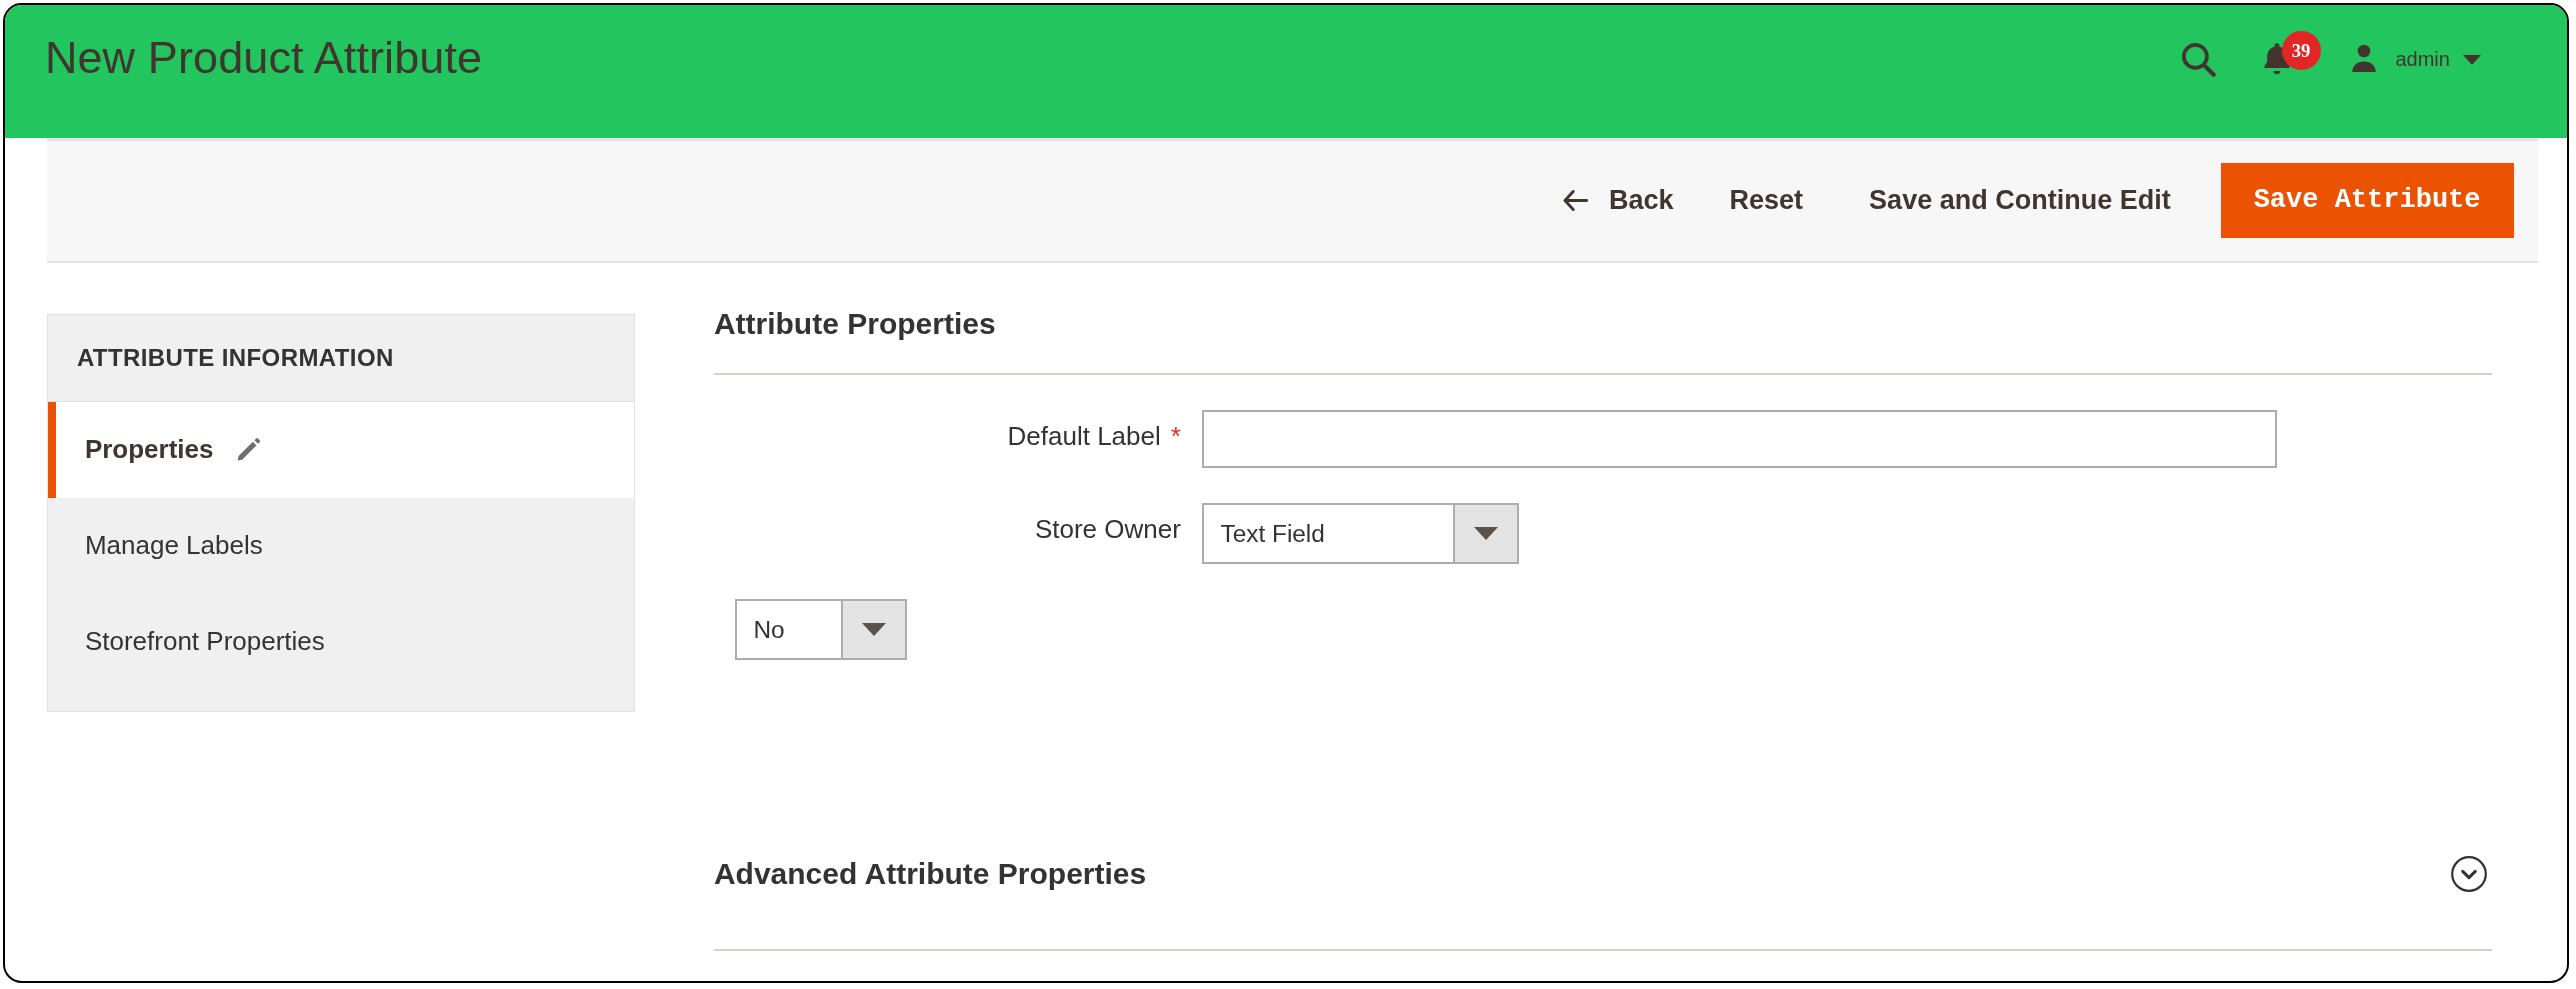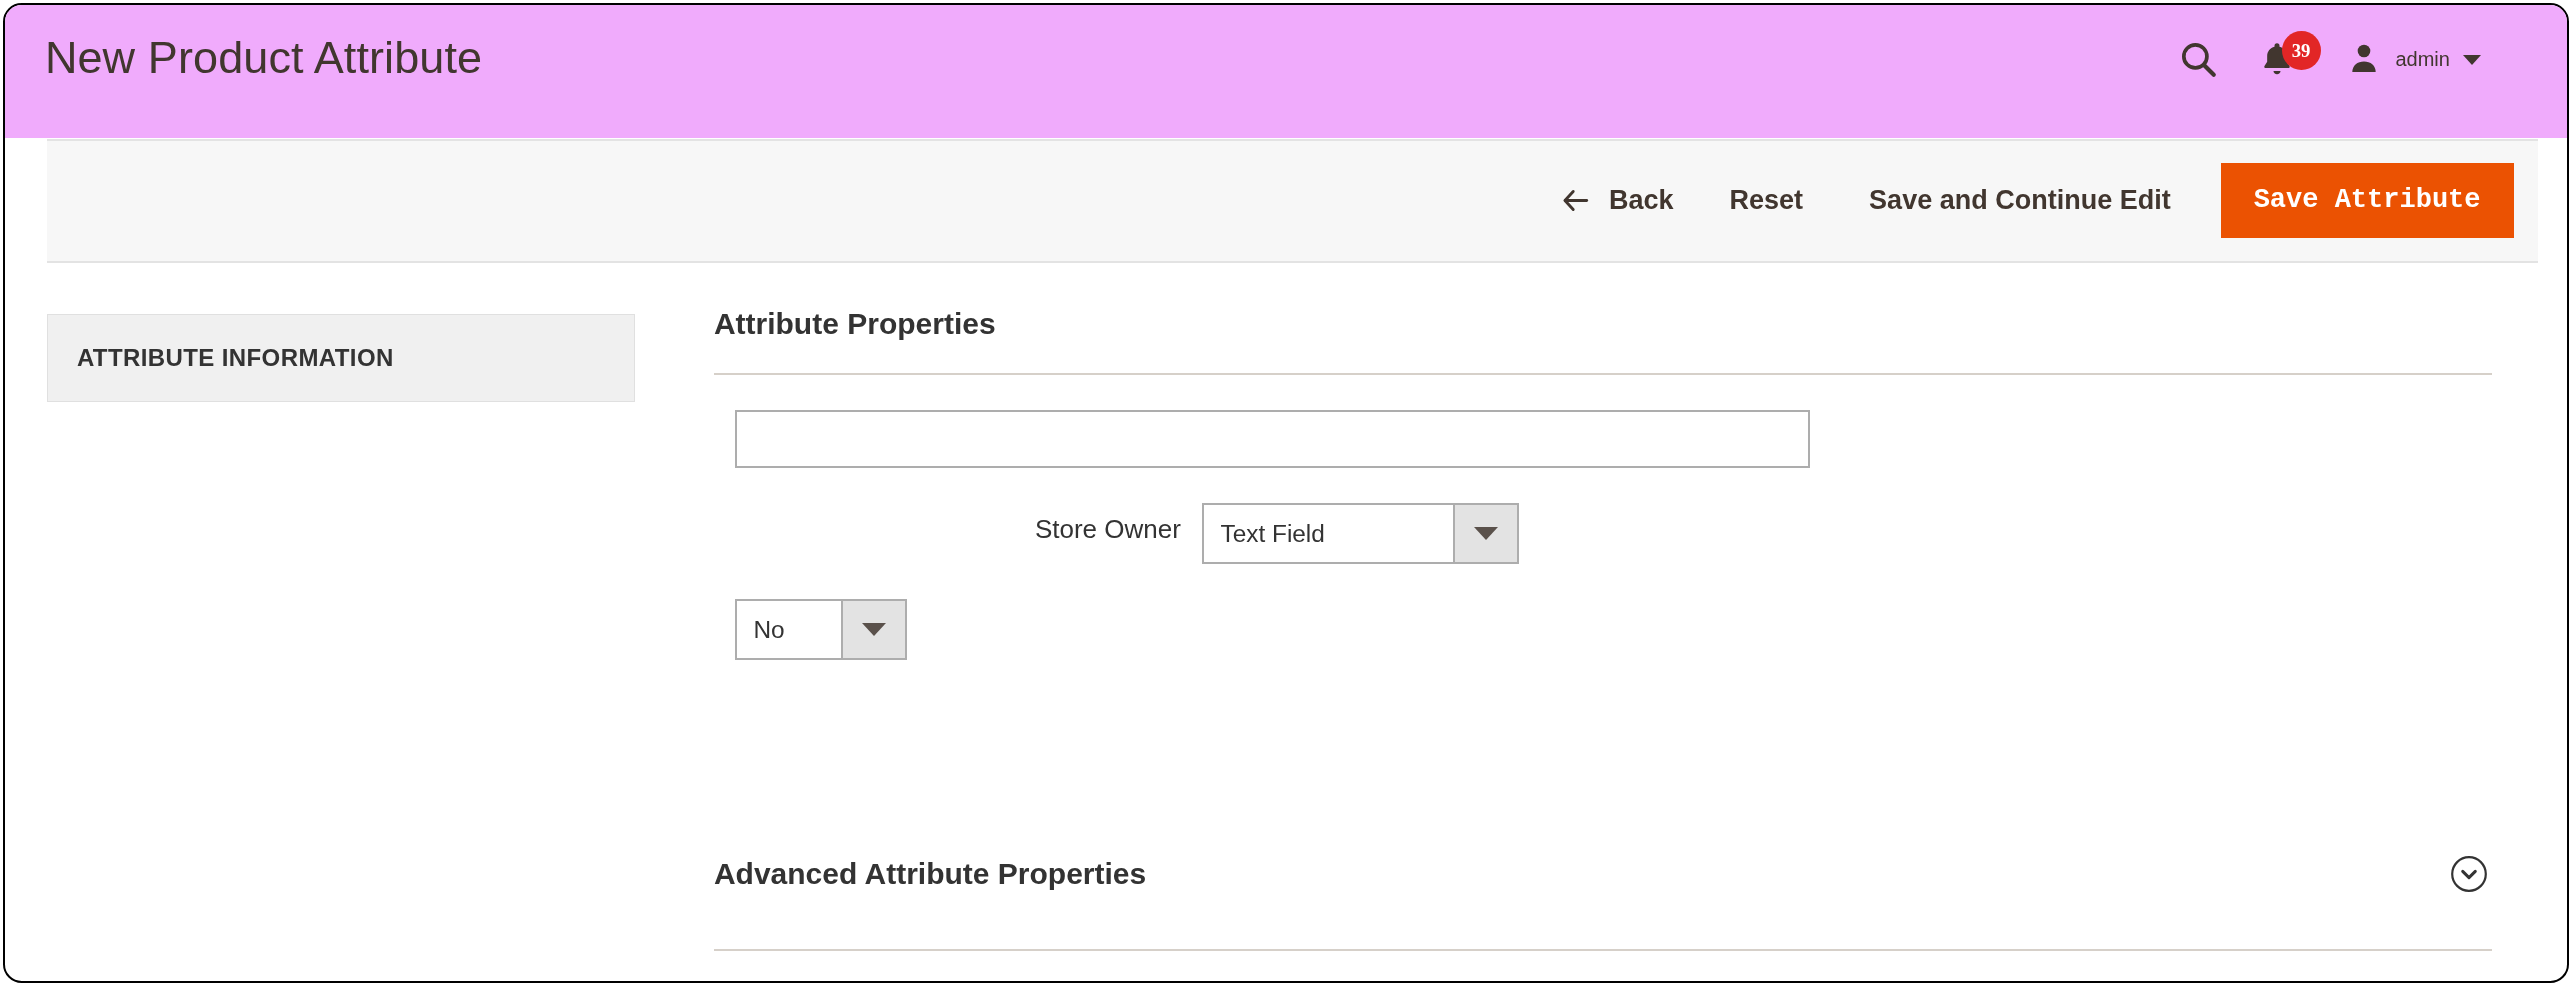--- a/index.html
+++ b/index.html
@@ -28,21 +28,21 @@
     overflow: hidden;
   }
 
   
   #admin-header {
     position: absolute;
     left: 0;
     top: 0;
     width: 100%;
     height: 133px;
-    background: #f0abfc;
+    background: #22c55e;
   }
   #page-title {
     position: absolute;
     left: 40px;
     top: 27px;
     font-size: 45px;
     font-weight: 400;
     color: #41362f;
     letter-spacing: 0.1px;
     white-space: nowrap;
@@ -411,28 +411,52 @@
 
     <button class="action-btn" id="save-continue-button">Save and Continue Edit</button>
 
     <button id="save-attribute-button">Save Attribute</button>
   </div>
 
   <div id="content-area">
 
     <div id="attribute-sidebar">
       <div id="sidebar-title">ATTRIBUTE INFORMATION</div>
+      <div id="sidebar-items">
+
+        <div class="sidebar-item active">
+          <span id="sidebar-item-properties-label">Properties</span>
+          <span id="edit-pencil-icon">
+            <svg width="29" height="29" viewBox="0 0 24 24">
+              <path d="M3.8 17.4 15.6 5.6l3 3L6.8 20.4l-3.8.8z" fill="#6e6e6e"></path>
+              <path d="M16.9 4.3 18.1 3a1.3 1.3 0 0 1 1.8 0l1.3 1.3a1.3 1.3 0 0 1 0 1.8l-1.3 1.2z" fill="#6e6e6e"></path>
+            </svg>
+          </span>
+        </div>
+
+        <div class="sidebar-item">
+          <span>Manage Labels</span>
+        </div>
+
+        <div class="sidebar-item">
+          <span>Storefront Properties</span>
+        </div>
+
+      </div>
     </div>
 
     <div id="main-panel">
 
       <div class="section-title">Attribute Properties</div>
       <div id="attribute-properties-divider"></div>
 
       <div class="form-row">
+        <div class="form-label">
+          <span>Default Label</span><span class="req-star">*</span>
+        </div>
         <div class="form-control">
           <input id="default-label-input" type="text" value="" style="">
         </div>
       </div>
 
       <div class="form-row">
         <div class="form-label">
           <div>Store Owner</div>
         </div>
         <div class="form-control">

